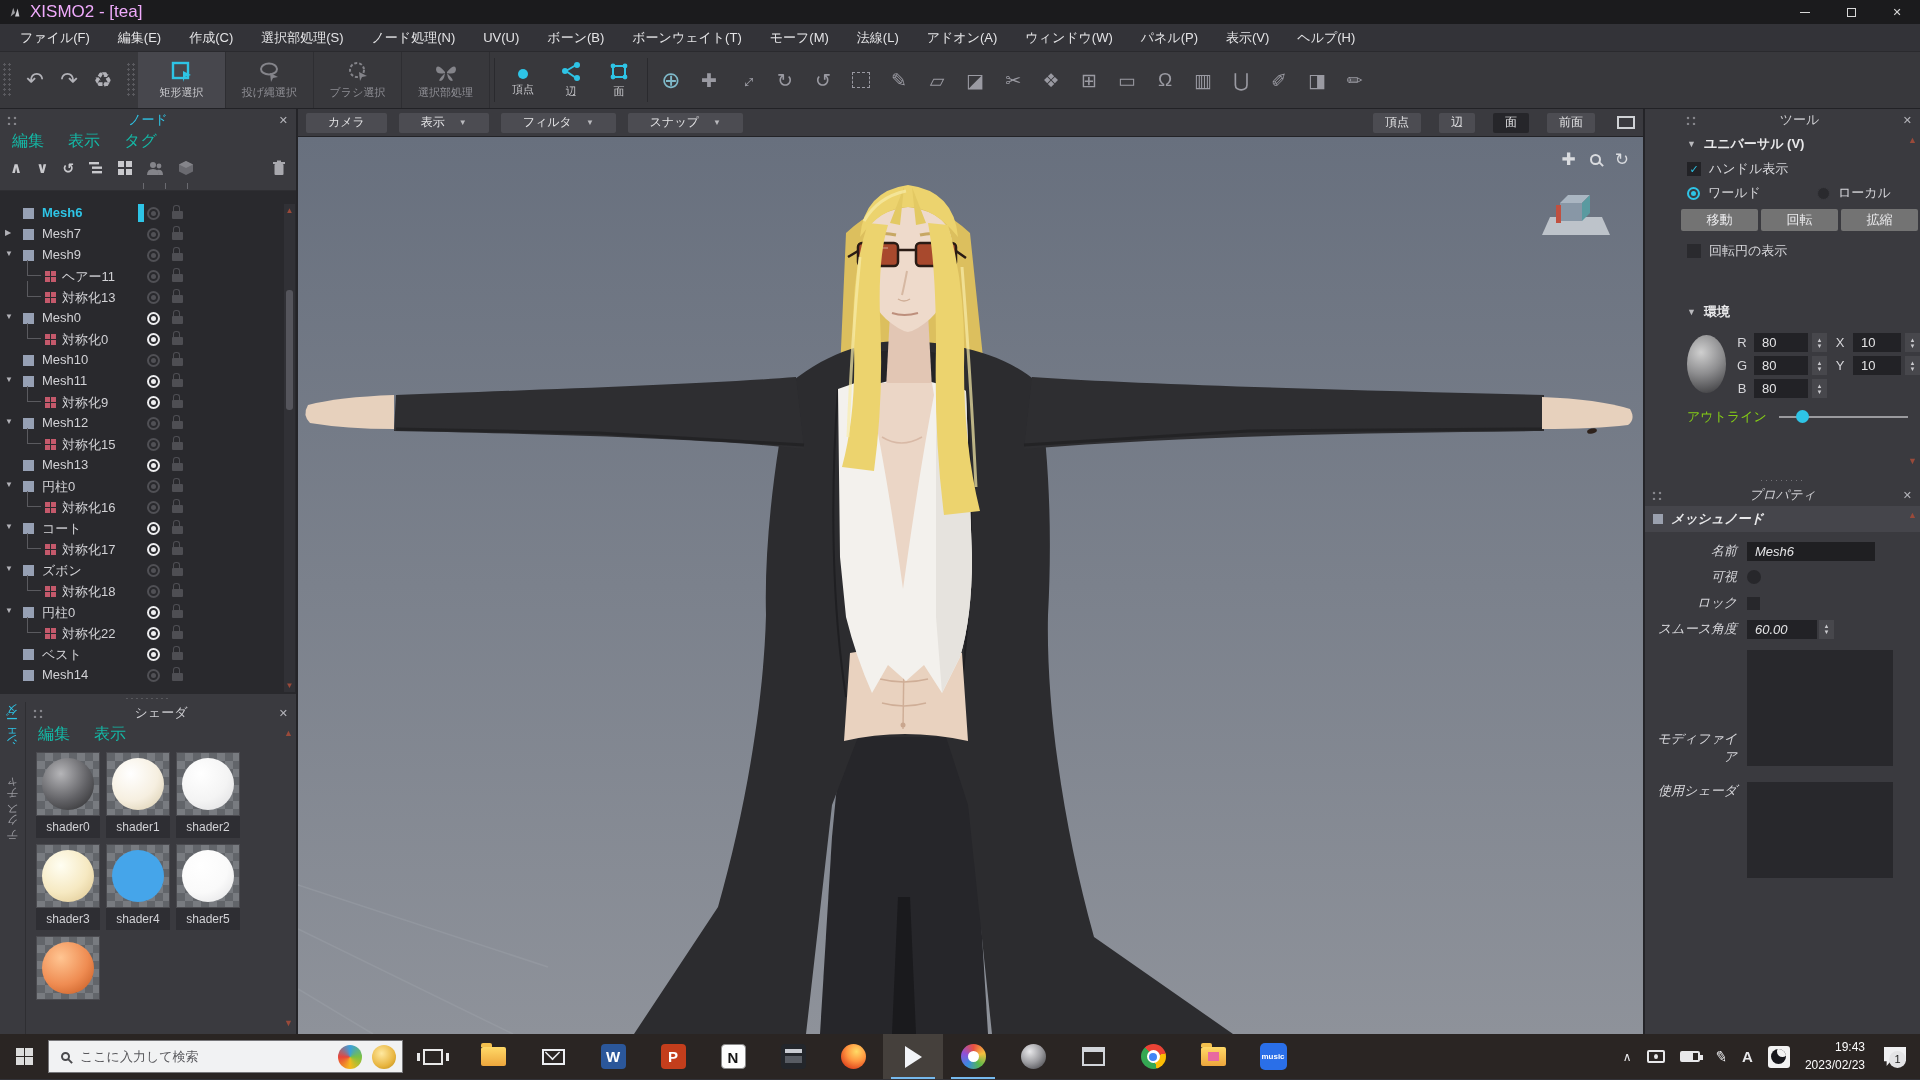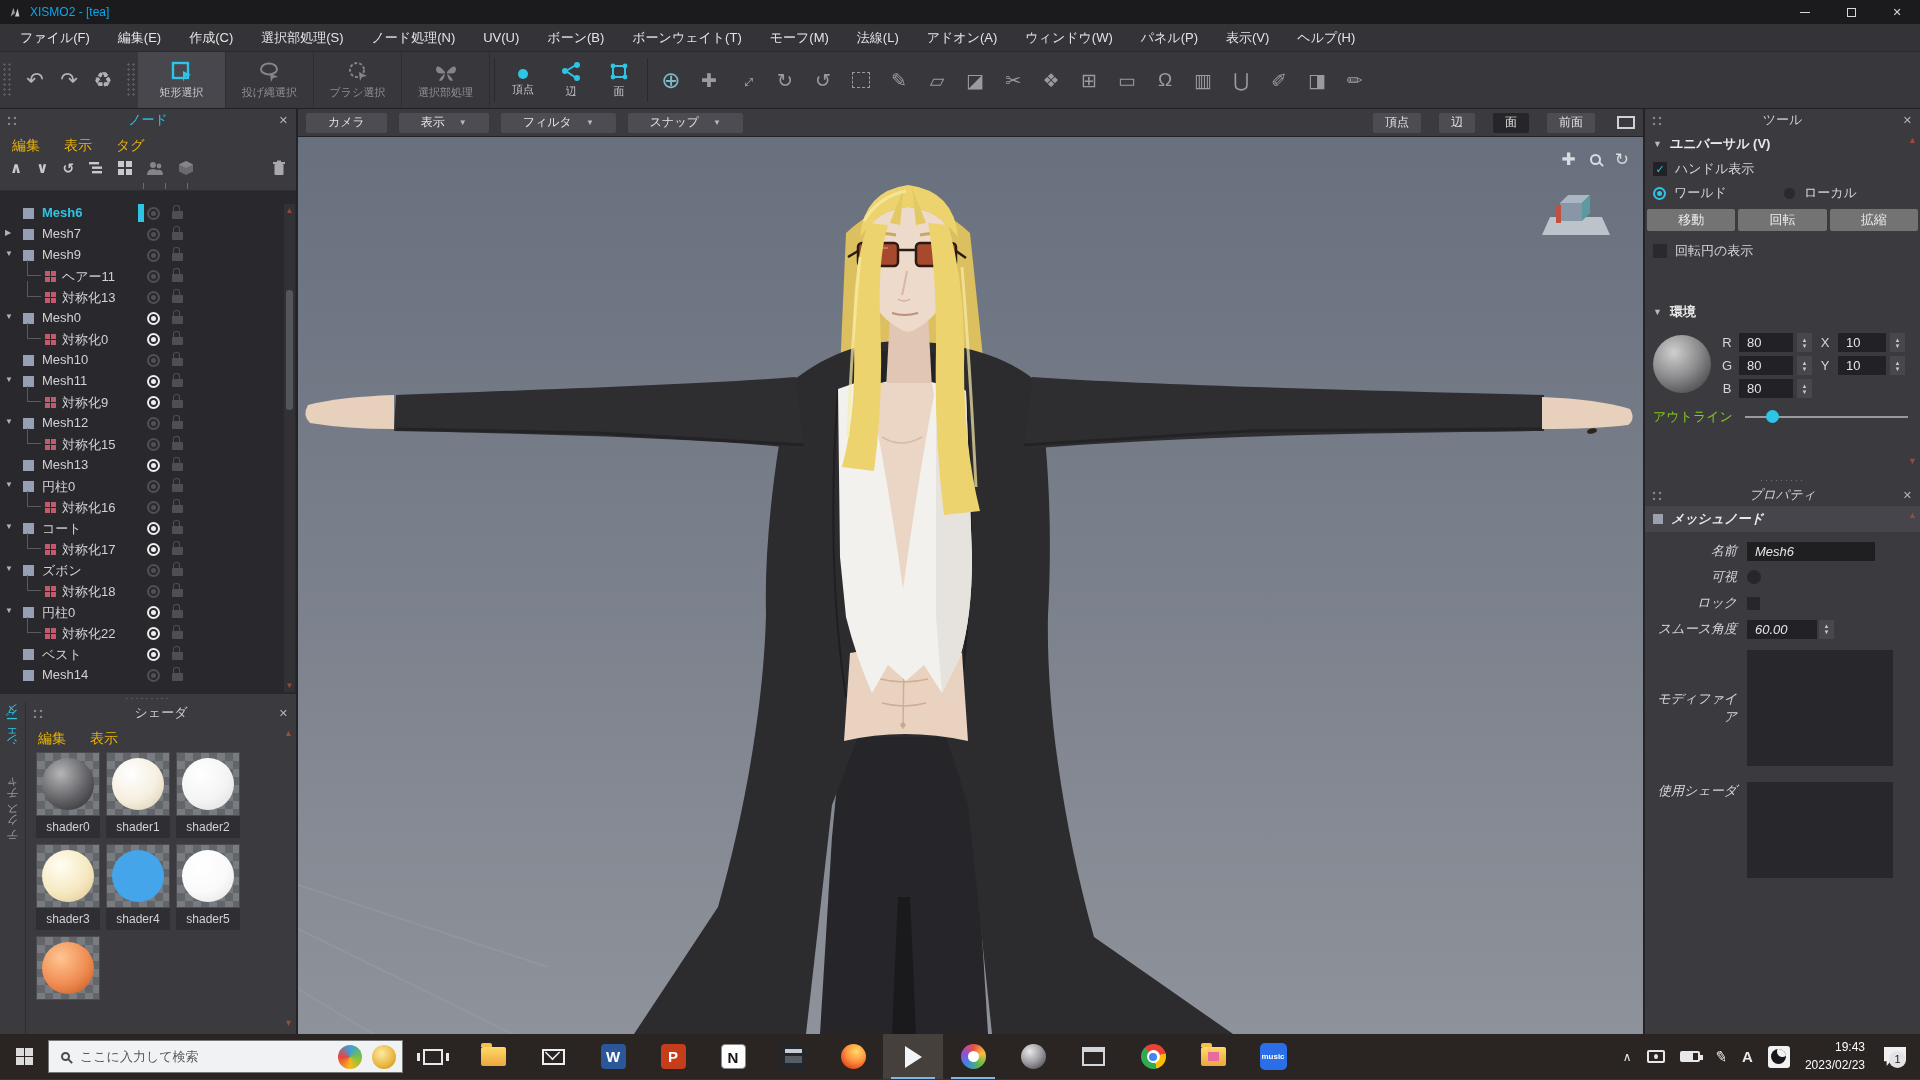--- a/index.html
+++ b/index.html
@@ -2,21 +2,21 @@
 <html><head>
 <meta charset="utf-8">
 <style>
   html,body{margin:0;padding:0;background:#000;}
   *{box-sizing:border-box;font-family:"Liberation Sans","DejaVu Sans",sans-serif;}
   .app{position:relative;width:1920px;height:1080px;background:#333338;overflow:hidden;color:#dcdcde;}
 
   
   .titlebar{height:24px;background:#1b1b1d;display:flex;align-items:center;}
   .app-ico{width:14px;height:14px;margin:0 8px 0 8px;}
-  .title-text{font-size:12px;color:#0ea5e9;}
+  .title-text{font-size:17px;color:#f0abfc;}
   .win-controls{margin-left:auto;display:flex;height:100%;}
   .win-btn{width:46px;height:100%;display:flex;align-items:center;justify-content:center;color:#d8d8d8;font-size:11px;}
   .glyph-min{width:10px;height:1px;background:#d8d8d8;}
   .glyph-max{width:9px;height:9px;border:1px solid #d8d8d8;}
 
   
   .menubar{height:28px;background:#333338;display:flex;align-items:center;padding-left:6px;border-bottom:1px solid #2a2a2e;}
   .menu-item{padding:0 14px;font-size:13px;color:#e4e4e6;}
 
   
@@ -40,21 +40,21 @@
   .workspace{height:925px;display:flex;}
   .leftcol{width:298px;background:#3a3a3f;display:flex;flex-direction:column;border-right:2px solid #242428;}
   .rightcol{width:277px;background:#3a3a3f;display:flex;flex-direction:column;border-left:2px solid #242428;}
   .centercol{flex:1;display:flex;flex-direction:column;min-width:0;}
 
   .panel-header{height:22px;display:flex;align-items:center;position:relative;}
   .drag-dots{width:12px;height:10px;margin-left:6px;background-image:radial-gradient(#85858b 1.4px,transparent 1.6px);background-size:6px 6px;}
   .panel-title{position:absolute;left:0;right:0;text-align:center;font-size:13px;color:#cfcfd3;}
   .panel-title.cy{color:#2ec4e6;}
   .panel-close{margin-left:auto;margin-right:8px;font-size:11px;color:#b5b5bb;z-index:1;}
-  .mini-menu{height:24px;display:flex;align-items:flex-end;gap:0;font-size:14px;color:#eab308;}
+  .mini-menu{height:24px;display:flex;align-items:flex-start;gap:0;font-size:16px;color:#14b8a6;}
   .mini-menu span{padding:0 12px;}
 
   
   .node-panel{height:585px;display:flex;flex-direction:column;}
   .node-tools{height:26px;display:flex;align-items:center;gap:14px;padding:0 10px;color:#c9c9cd;font-size:15px;font-weight:bold;}
   .node-tools .spacer{flex:1;}
   .colstrip{height:10px;position:relative;border-bottom:1px solid #2e2e32;}
   .colstrip i{position:absolute;top:2px;width:1px;height:6px;background:#6a6a70;}
   .node-tree{flex:1;background:#29292d;position:relative;padding-top:12px;overflow:hidden;}
   .tree-row{height:21px;position:relative;font-size:13px;color:#d2d2d6;}
@@ -100,21 +100,21 @@
   .vp-mode.active{background:#26262a;}
   .vp-monitor{width:18px;height:13px;border:2px solid #cfd1d5;position:relative;margin-left:4px;}
   .scene{flex:1;position:relative;background:linear-gradient(#68707e,#8e929a);overflow:hidden;}
   .scene svg{position:absolute;inset:0;width:100%;height:100%;}
   .vp-overlays{position:absolute;top:12px;right:14px;display:flex;gap:14px;align-items:center;color:#d9dbdf;}
   .ov-glyph{font-size:17px;}
   .ov-zoom{width:11px;height:11px;border:2px solid #d9dbdf;border-radius:50%;position:relative;}
   .ov-zoom::after{content:'';position:absolute;width:6px;height:2px;background:#d9dbdf;transform:rotate(45deg);right:-5px;bottom:-2px;}
 
   
-  .tool-panel{height:375px;position:relative;}
+  .tool-panel{height:375px;position:relative;padding-left:34px;}
   .section-header{height:26px;display:flex;align-items:center;gap:8px;padding-left:8px;font-size:13px;font-weight:bold;color:#e8e8ea;}
   .section-header .tri{font-size:9px;color:#b9b9bd;font-weight:normal;}
   .trow{display:flex;align-items:center;gap:8px;padding-left:8px;font-size:13px;color:#d6d6da;height:24px;}
   .checkbox{width:14px;height:14px;background:#222226;color:#2ec4e6;font-size:11px;font-weight:bold;text-align:center;line-height:14px;}
   .checkbox.empty{background:#2a2a2e;}
   .radio{width:13px;height:13px;border-radius:50%;}
   .radio.on{border:2px solid #2ec4e6;position:relative;}
   .radio.on::after{content:'';position:absolute;inset:2px;border-radius:50%;background:#2ec4e6;}
   .radio.off{background:#2a2a2e;border:1px solid #3a3a3f;}
   .btn-row{display:flex;gap:3px;padding:4px 2px;height:30px;}
@@ -866,21 +866,21 @@
           <span class="toggle-sq"></span>
         </div>
         <div class="prow">
           <span class="plabel">スムース角度</span>
           <span class="num-in" style="width:70px;">60.00</span>
           <span class="spin" style="width:15px;margin-left:2px;">
               <span>▲</span>
               <span>▼</span>
             </span>
         </div>
-        <div class="prow" style="align-items:center;margin-top:8px;">
+        <div class="prow" style="align-items:flex-end;margin-top:8px;">
           <span class="plabel">モディファイア</span>
           <span class="pbox" style="width:146px;height:116px;"></span>
         </div>
         <div class="prow" style="align-items:flex-start;margin-top:16px;">
           <span class="plabel">使用シェーダ</span>
           <span class="pbox" style="width:146px;height:96px;"></span>
         </div>
       </div>
     </div>
   </div>

